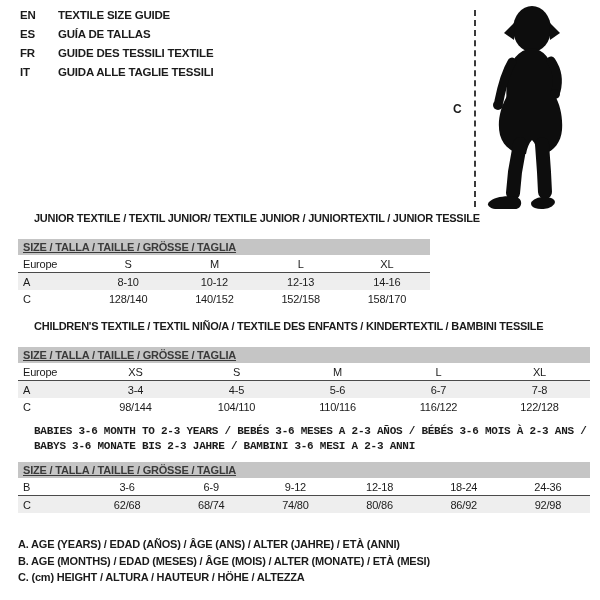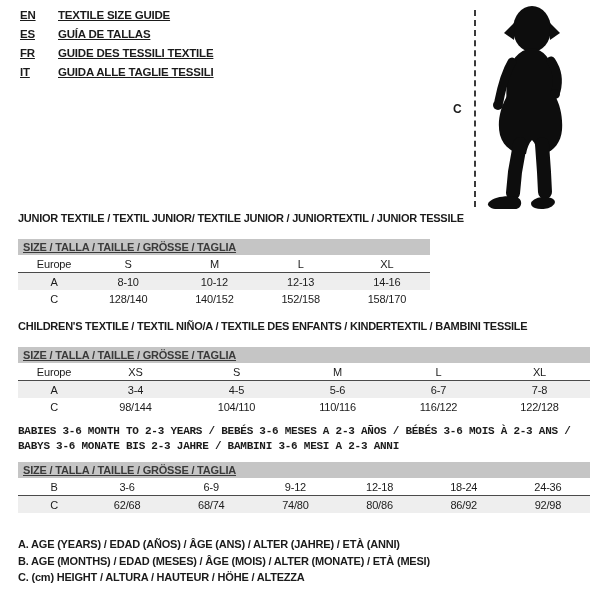--- a/index.html
+++ b/index.html
@@ -1,40 +1,40 @@
 <!DOCTYPE html>
 <html><head>
 <meta charset="utf-8">
 <style>
   html,body{margin:0;padding:0;background:#fff;}
   .page{position:relative;width:600px;height:600px;background:#fff;overflow:hidden;
         font-family:"Liberation Sans",sans-serif;color:#1b1b1b;}
 
   
   .langs{position:absolute;left:20px;top:6px;}
-  .lang-row{display:flex;line-height:19px;font-size:11.5px;font-weight:bold;letter-spacing:-0.2px;text-decoration:underline;}
+  .lang-row{display:flex;line-height:19px;font-size:11.5px;font-weight:bold;letter-spacing:-0.2px;}
   .lang-code{width:38px;flex:0 0 38px;}
 
   
   .dash-line{position:absolute;left:474px;top:10px;height:197px;width:0;border-left:2px dashed #3a3a3a;}
   .c-label{position:absolute;left:453px;top:102px;font-size:12px;font-weight:bold;}
   .silhouette{position:absolute;left:482px;top:4px;}
 
   
   .section{position:absolute;left:18px;}
   .sec-1{top:211px;width:412px;}
   .sec-2{top:319px;width:572px;}
   .sec-3{top:424px;width:572px;}
-  .sec-title{font-weight:bold;font-size:11px;line-height:15px;letter-spacing:-0.25px;margin-bottom:13px;white-space:nowrap;}
+  .sec-title{font-weight:bold;font-size:11px;line-height:15px;letter-spacing:-0.25px;margin-bottom:13px;white-space:nowrap;margin-left:16px;}
   .sec-3 .sec-title{margin-bottom:8px;font-family:Liberation Mono, monospace;}
   .size-bar{background:#c5c5c5;color:#3a3a3a;font-weight:bold;font-size:11px;
             height:16px;line-height:16px;padding-left:5px;letter-spacing:-0.2px;text-decoration:underline;}
   table.size-table{width:100%;border-collapse:collapse;table-layout:fixed;font-size:11px;letter-spacing:-0.2px;}
   table.size-table td{height:17px;padding:0;text-align:center;}
-  table.size-table td.label{text-align:center;padding-left:5px;width:62px;margin-top:8px;}
+  table.size-table td.label{text-align:left;padding-left:5px;width:62px;margin-top:8px;}
   table.size-table tr:first-child td{border-bottom:1px solid #4a4a4a;}
   table.size-table tr:nth-child(2){background:#eeeeee;}
 
   
   .legend{position:absolute;left:18px;top:536px;}
   .legend-line{font-weight:bold;font-size:11px;line-height:16.5px;letter-spacing:-0.2px;white-space:nowrap;}
 </style>
 </head>
 <body>
 

